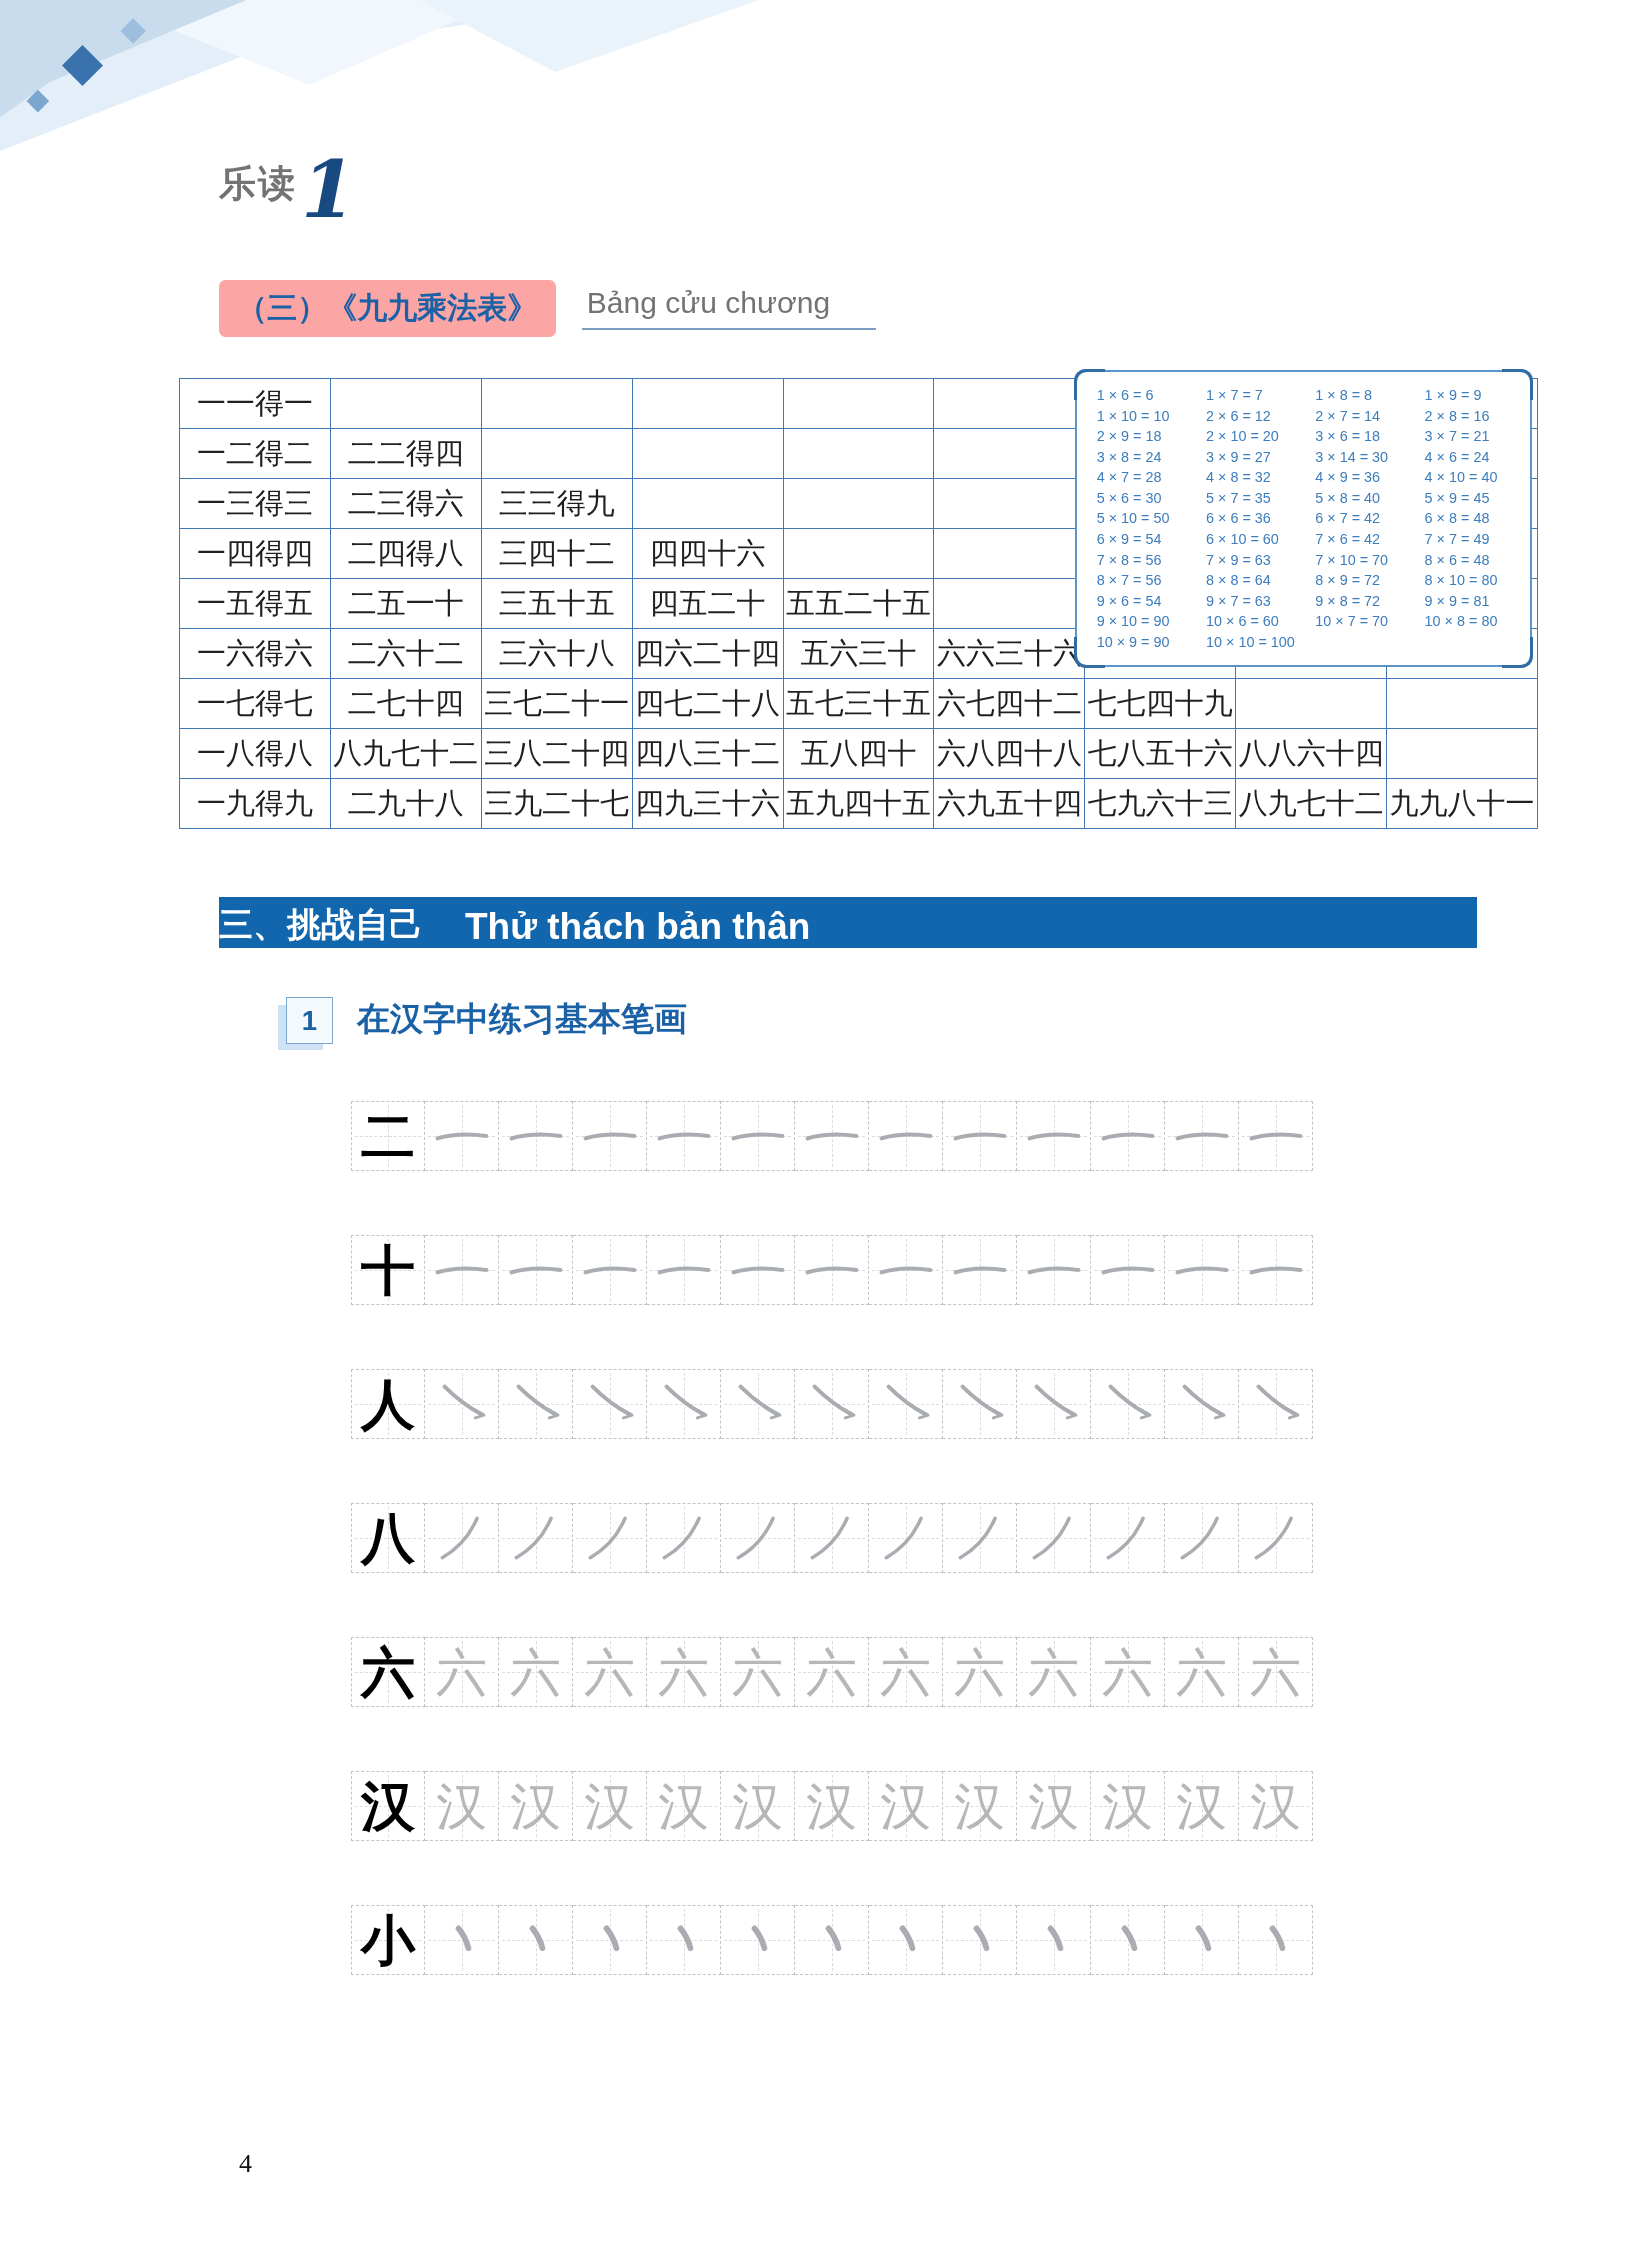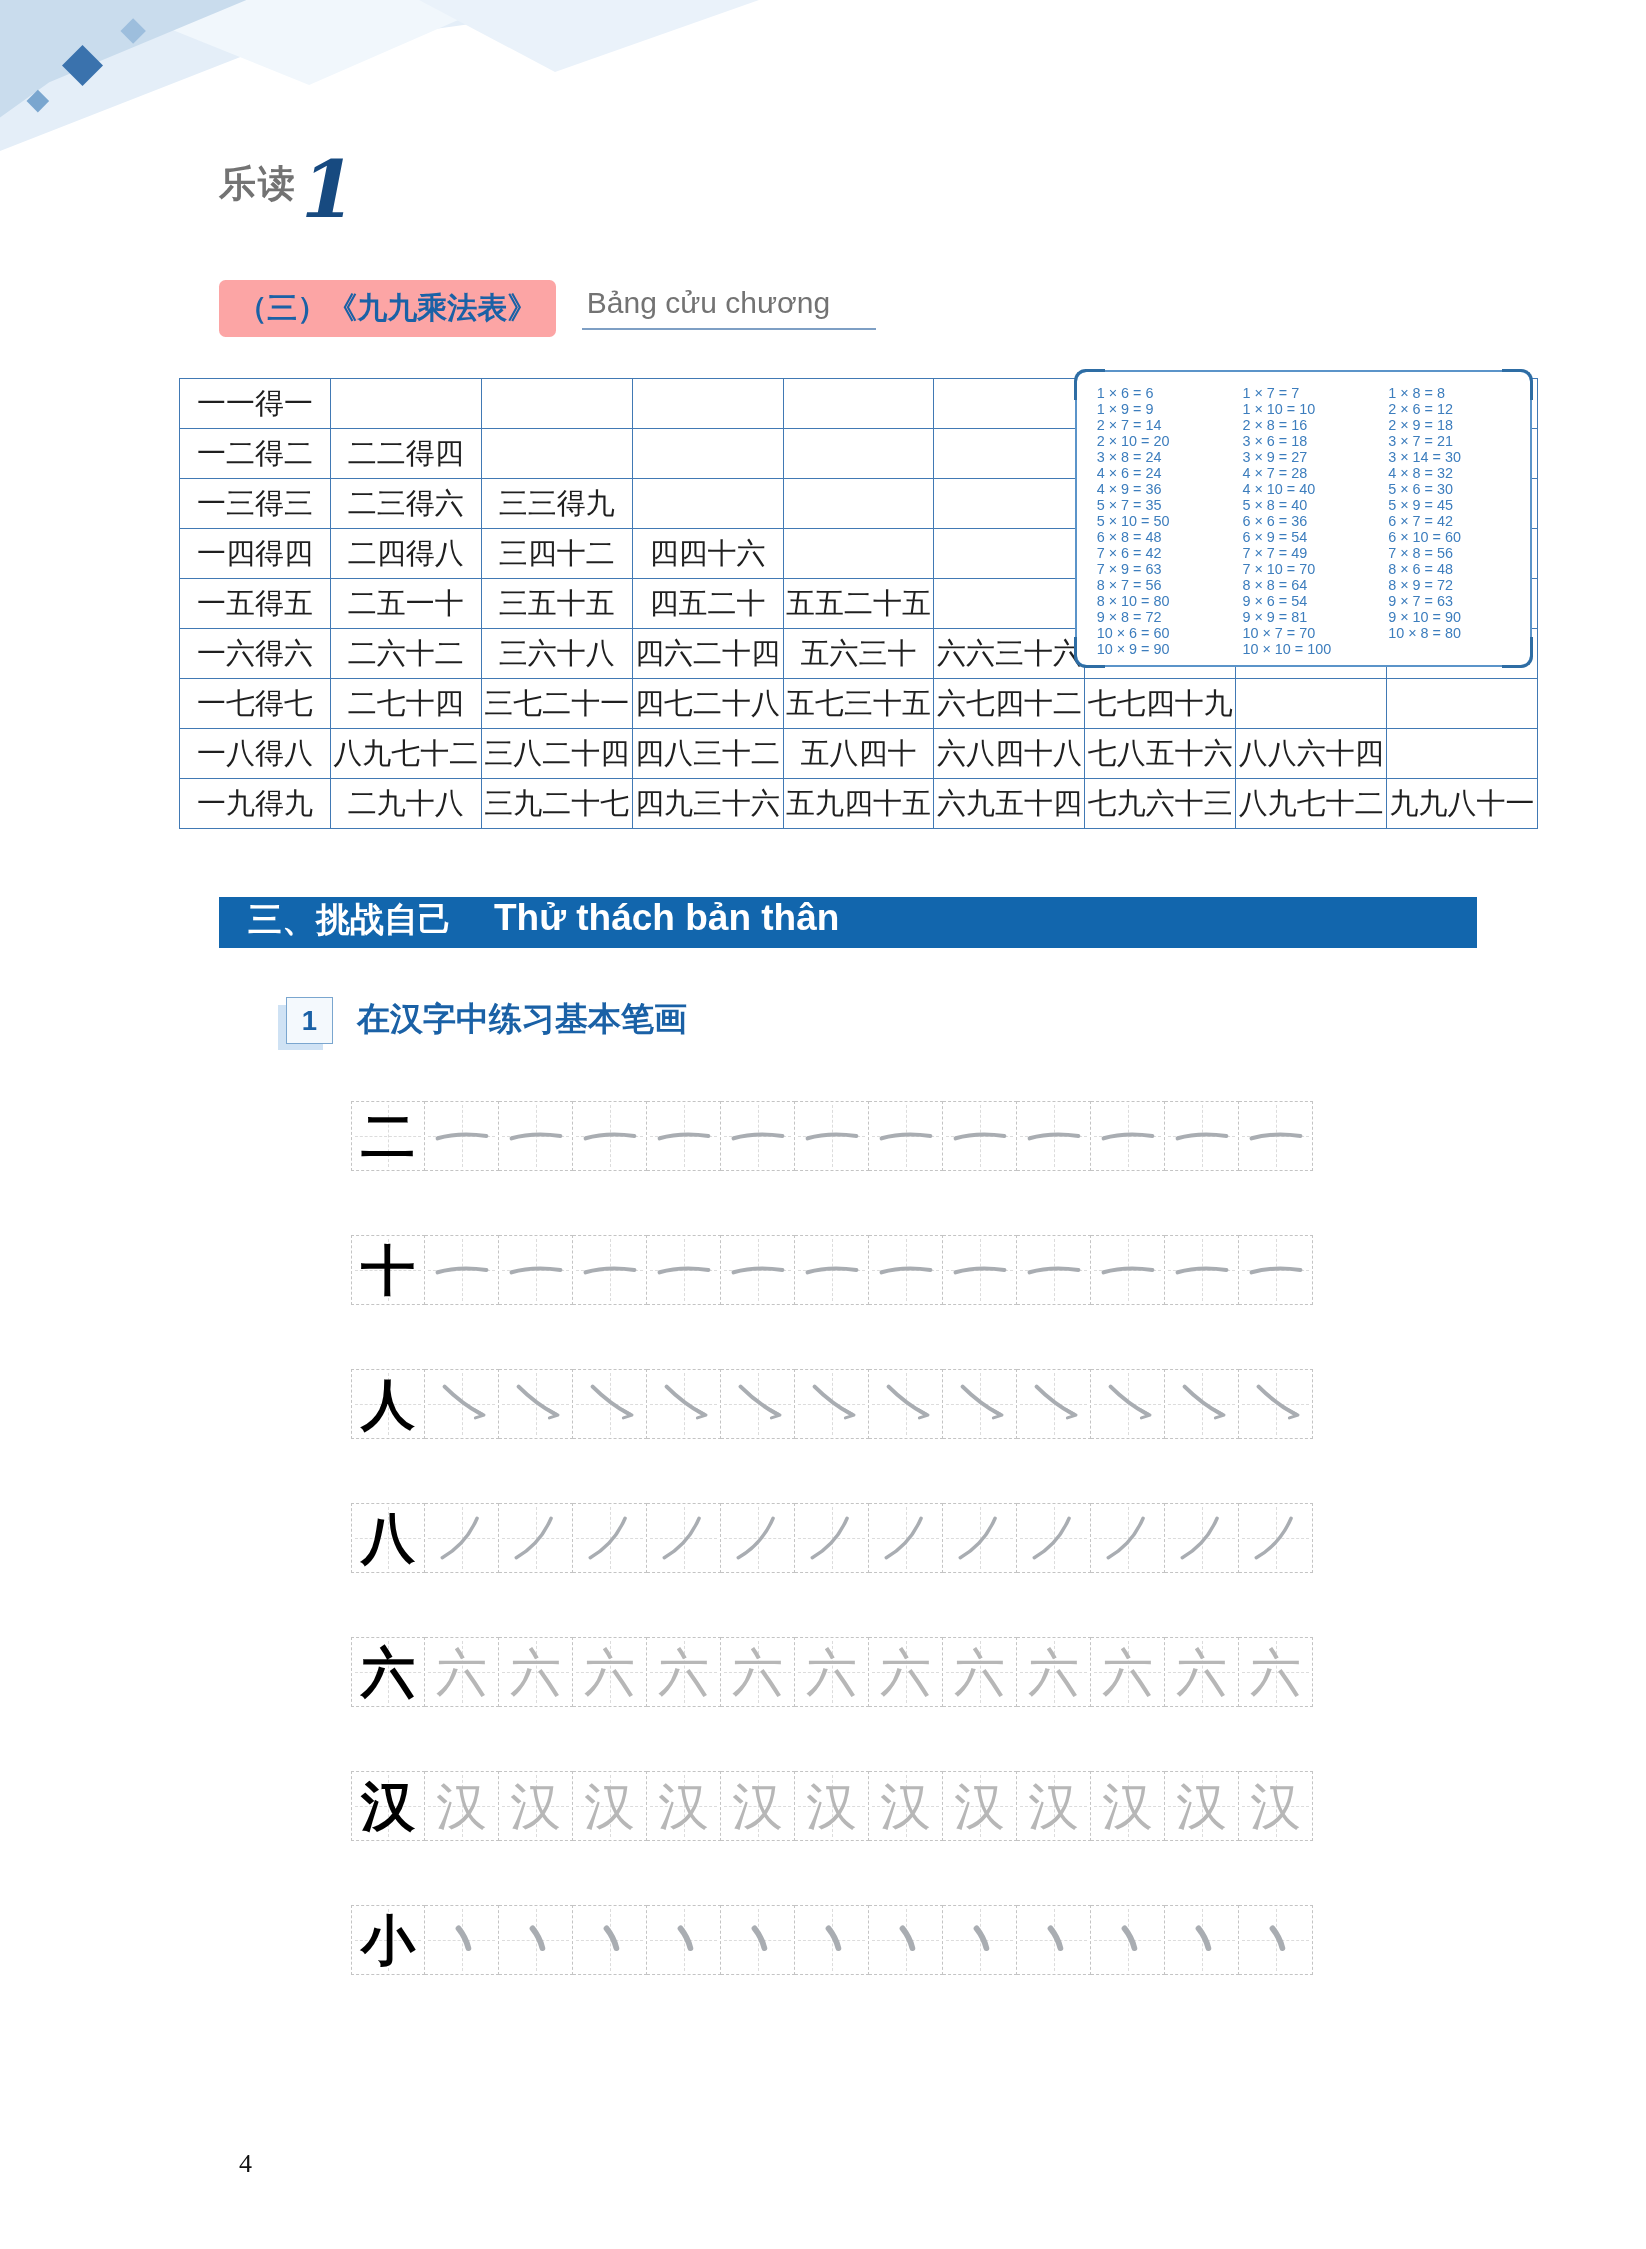--- a/index.html
+++ b/index.html
@@ -27,30 +27,30 @@
   .viet-title{margin-left:26px;color:#737373;font-size:30px;padding:0 46px 7.9px 5.2px;border-bottom:2px solid #7e9fc4;}
   
   .cn-table{position:absolute;left:179px;top:378px;width:1358px;display:grid;
     grid-template-columns:repeat(9,1fr);grid-auto-rows:50px;
     border-top:1.3px solid #4179b4;border-left:1.3px solid #4179b4;background:#fff;}
   .cn-cell{border-right:1.3px solid #4179b4;border-bottom:1.3px solid #4179b4;display:flex;align-items:center;justify-content:center;
     font-family:"DejaVu Serif",serif;font-size:29px;color:#1f1f1f;white-space:nowrap;}
   
   .num-table{position:absolute;left:1075px;top:370px;width:457px;height:297px;background:#ffffff;
     border:2.6px solid #5b94c9;border-radius:11.8px;box-sizing:border-box;z-index:5;
-    display:grid;grid-template-columns:repeat(3,1fr);grid-auto-rows:1fr;padding:13px 7.9px;}
+    display:grid;grid-template-columns:repeat(4,1fr);grid-auto-rows:1fr;padding:13px 7.9px;}
   .num-cell{display:flex;align-items:center;padding-left:11.8px;color:#3c7dbd;font-size:14.4px;white-space:nowrap;}
   .fc{position:absolute;width:27.5px;height:27.5px;border:0 solid #2e6da4;}
   .fc-tl{left:-2.6px;top:-2.6px;border-top-width:3.9px;border-left-width:3.9px;border-top-left-radius:11.8px;}
   .fc-tr{right:-2.6px;top:-2.6px;border-top-width:3.9px;border-right-width:3.9px;border-top-right-radius:11.8px;}
   .fc-bl{left:-2.6px;bottom:-2.6px;border-bottom-width:3.9px;border-left-width:3.9px;border-bottom-left-radius:11.8px;}
   .fc-br{right:-2.6px;bottom:-2.6px;border-bottom-width:3.9px;border-right-width:3.9px;border-bottom-right-radius:11.8px;}
   
   .banner{position:absolute;left:219px;top:897px;width:1258px;height:51px;background:#1266ad;
-    display:flex;align-items:flex-start;padding-left:29px;box-sizing:border-box;color:#ffffff;}
+    display:flex;align-items:flex-end;box-sizing:border-box;color:#ffffff;}
   .banner-cn{font-size:34px;font-weight:bold;font-family:"DejaVu Serif",serif;white-space:nowrap;}
   .banner-vn{font-size:37px;font-weight:bold;margin-left:42px;white-space:nowrap;}
   
   .exercise{position:absolute;left:286px;top:997px;display:flex;align-items:center;}
   .ex-num-wrap{position:relative;width:45px;height:45px;margin-right:26px;}
   .ex-num-shadow{position:absolute;left:-7.9px;top:7.9px;width:45px;height:45px;background:#cfe2f4;}
   .ex-num{position:absolute;left:0;top:0;width:45px;height:45px;background:#f4f9fd;border:1.3px solid #7aa6cf;
     display:flex;align-items:center;justify-content:center;font-size:27.5px;color:#1a61a6;font-weight:bold;}
   .ex-cn{font-size:33px;font-weight:bold;color:#1a61a6;font-family:"DejaVu Serif",serif;white-space:nowrap;}
   .ex-vn{font-size:29px;font-family:"Liberation Serif",serif;color:#101010;margin-left:30px;white-space:nowrap;}

